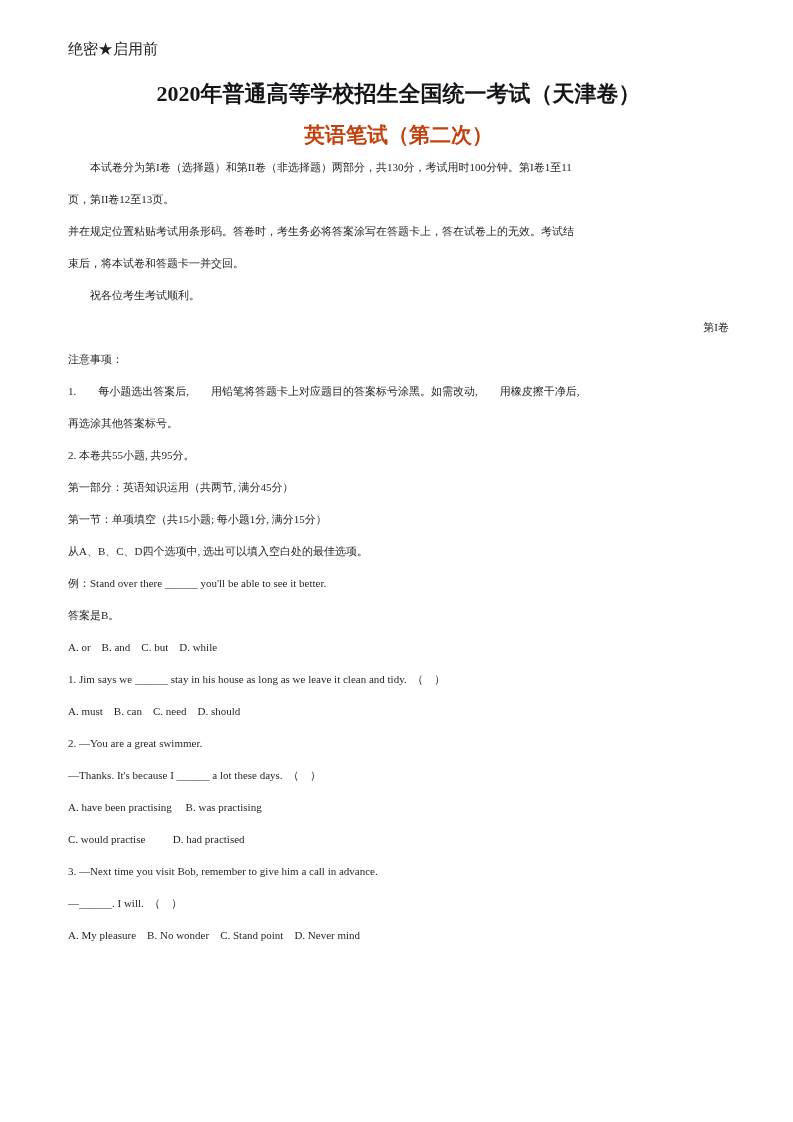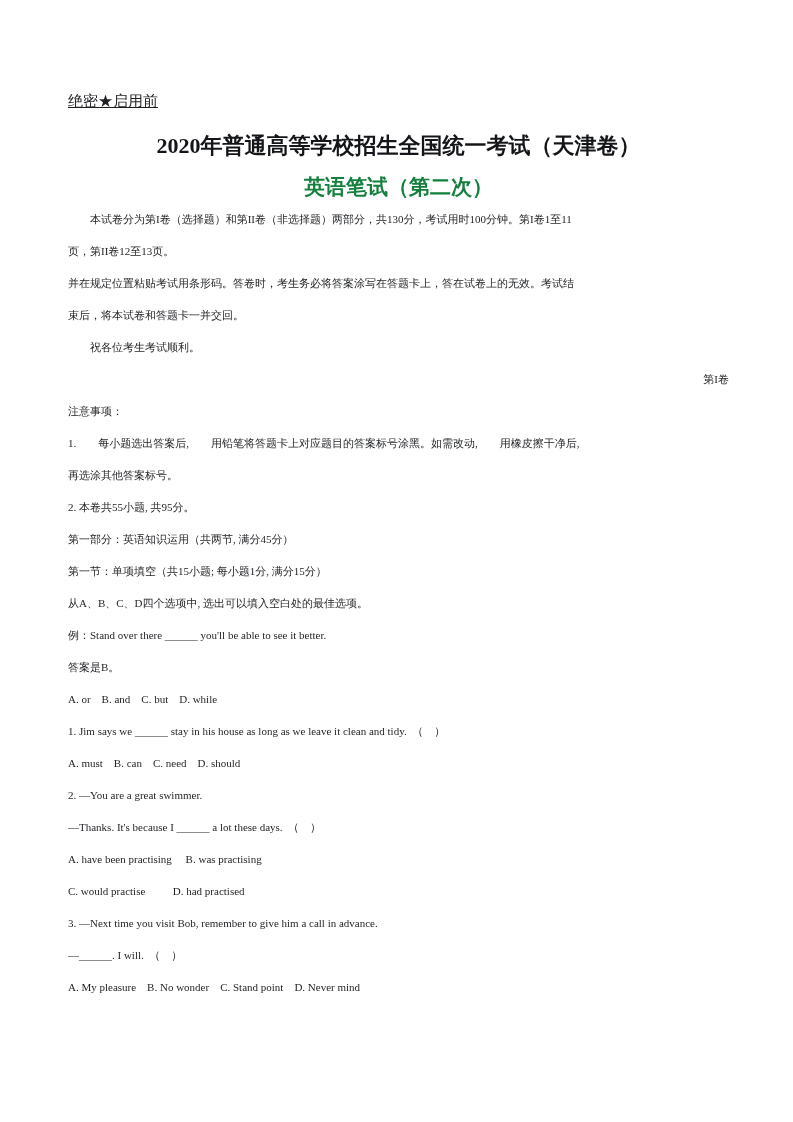--- a/index.html
+++ b/index.html
@@ -12,42 +12,41 @@
     color: #1f2023;
     font-family: "Liberation Serif", "DejaVu Serif", serif;
   }
   .content {
     position: absolute;
     left: 68px;
     right: 64px;
     top: 0;
   }
   .secret {
-    margin-top: 92px;
+    margin-top: 40px;
     font-size: 15px;
     line-height: 18px;
     white-space: pre;
-    text-decoration: underline;
   }
   .title {
     margin-top: 20px;
     text-align: center;
     font-size: 22px;
     font-weight: bold;
     line-height: 32px;
     color: #141518;
     white-space: pre;
   }
   .subtitle {
     margin-top: 9px;
     text-align: center;
     font-size: 21px;
     font-weight: bold;
     line-height: 32px;
-    color: #15803d;
+    color: #c2410c;
     white-space: pre;
   }
   .body { margin-top: 0; font-size: 11px; }
   .line {
     line-height: 32px;
     white-space: pre;
   }
   .center { text-align: right; }
   .footer {
     position: absolute;

